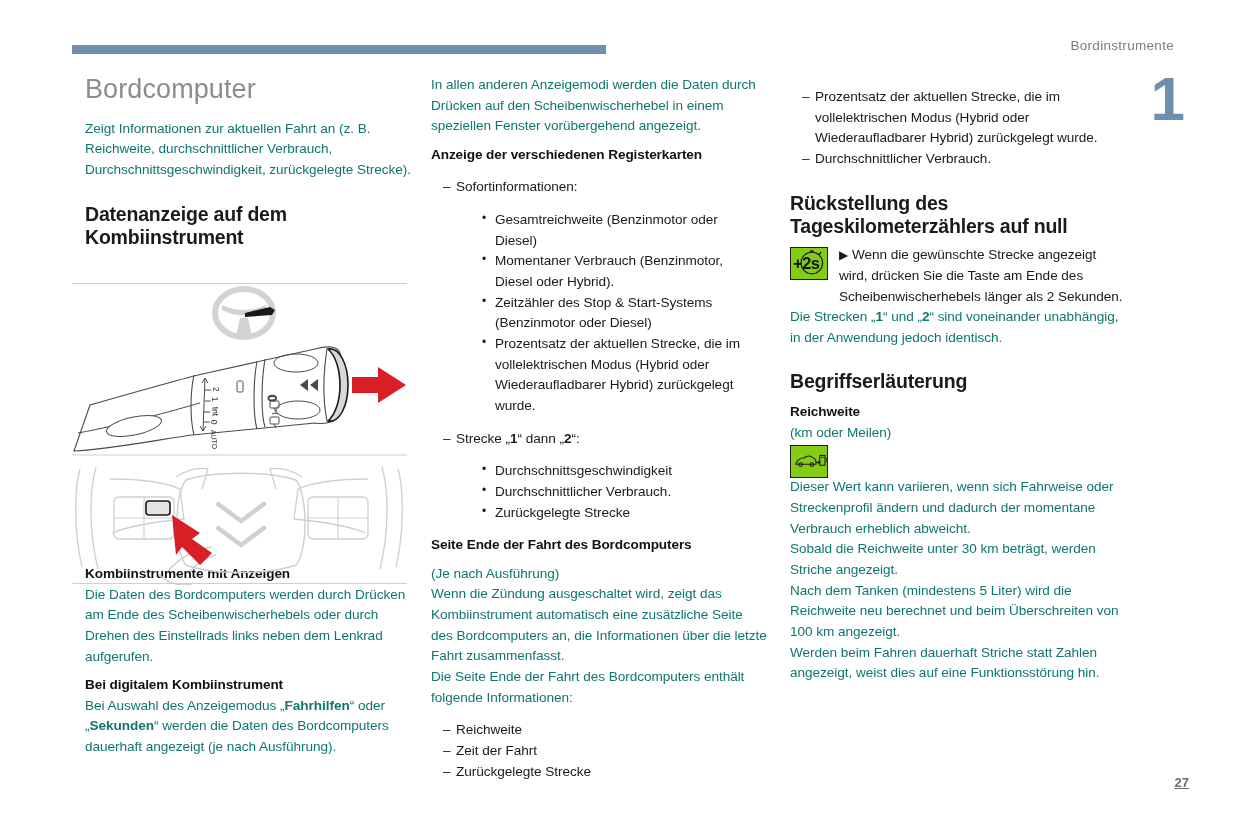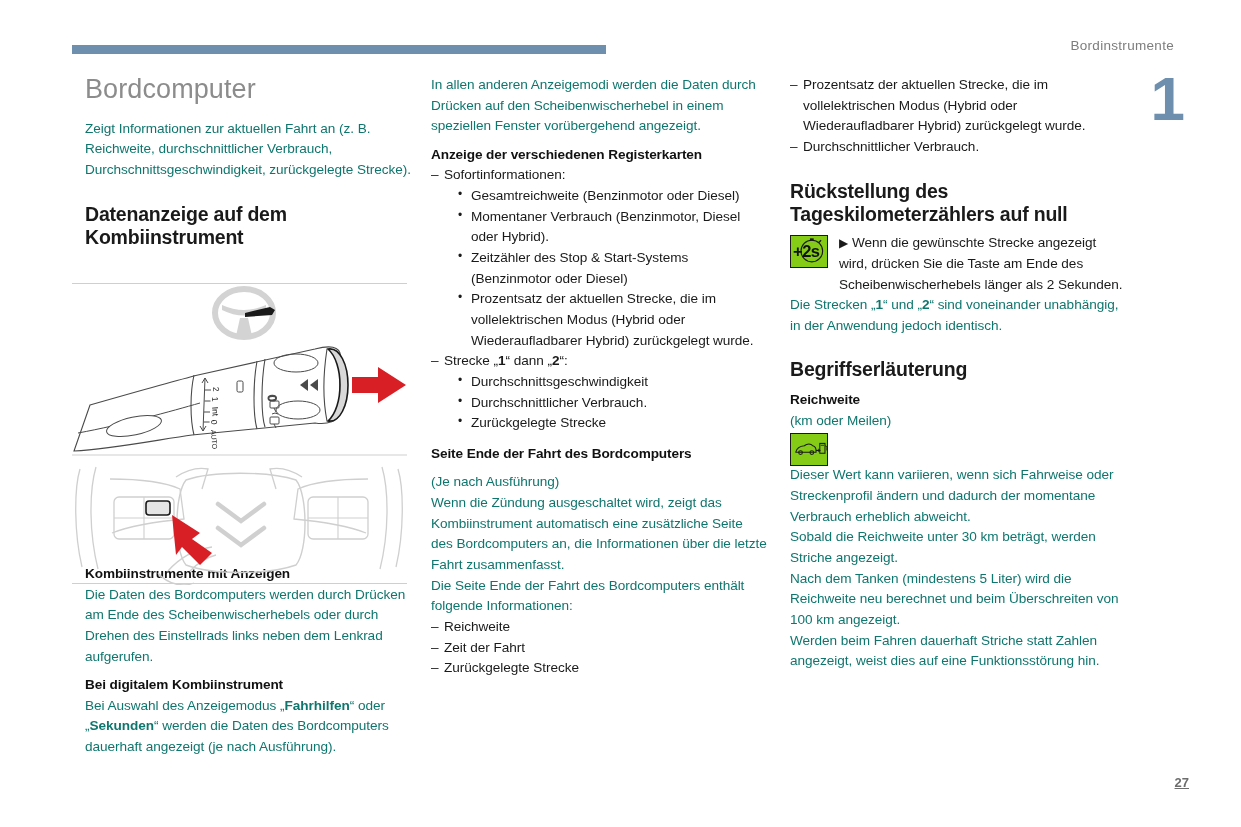--- a/index.html
+++ b/index.html
@@ -55,21 +55,21 @@
   h3.sub{
     margin:8px 0 0 0;
     font-size:13.6px;font-weight:bold;color:#111;
     line-height:1.5;letter-spacing:-.1px;
   }
   p.body{
     margin:0;
     font-size:13.6px;line-height:1.52;color:#0f766e;
     letter-spacing:-.05px;
   }
-  ul.dash,ul.dot{list-style:none;margin:0;padding:0;}
+  ul.dash,ul.dot{list-style:none;margin:12px;padding:0;}
   ul.dash>li{
     position:relative;padding-left:13px;
     font-size:13.6px;line-height:1.52;letter-spacing:-.05px;
   }
   ul.dash>li:before{
     content:"\2013";position:absolute;left:0;top:0;
   }
   ul.dot>li{
     position:relative;padding-left:13px;margin-left:14px;
     font-size:13.6px;line-height:1.52;letter-spacing:-.05px;

